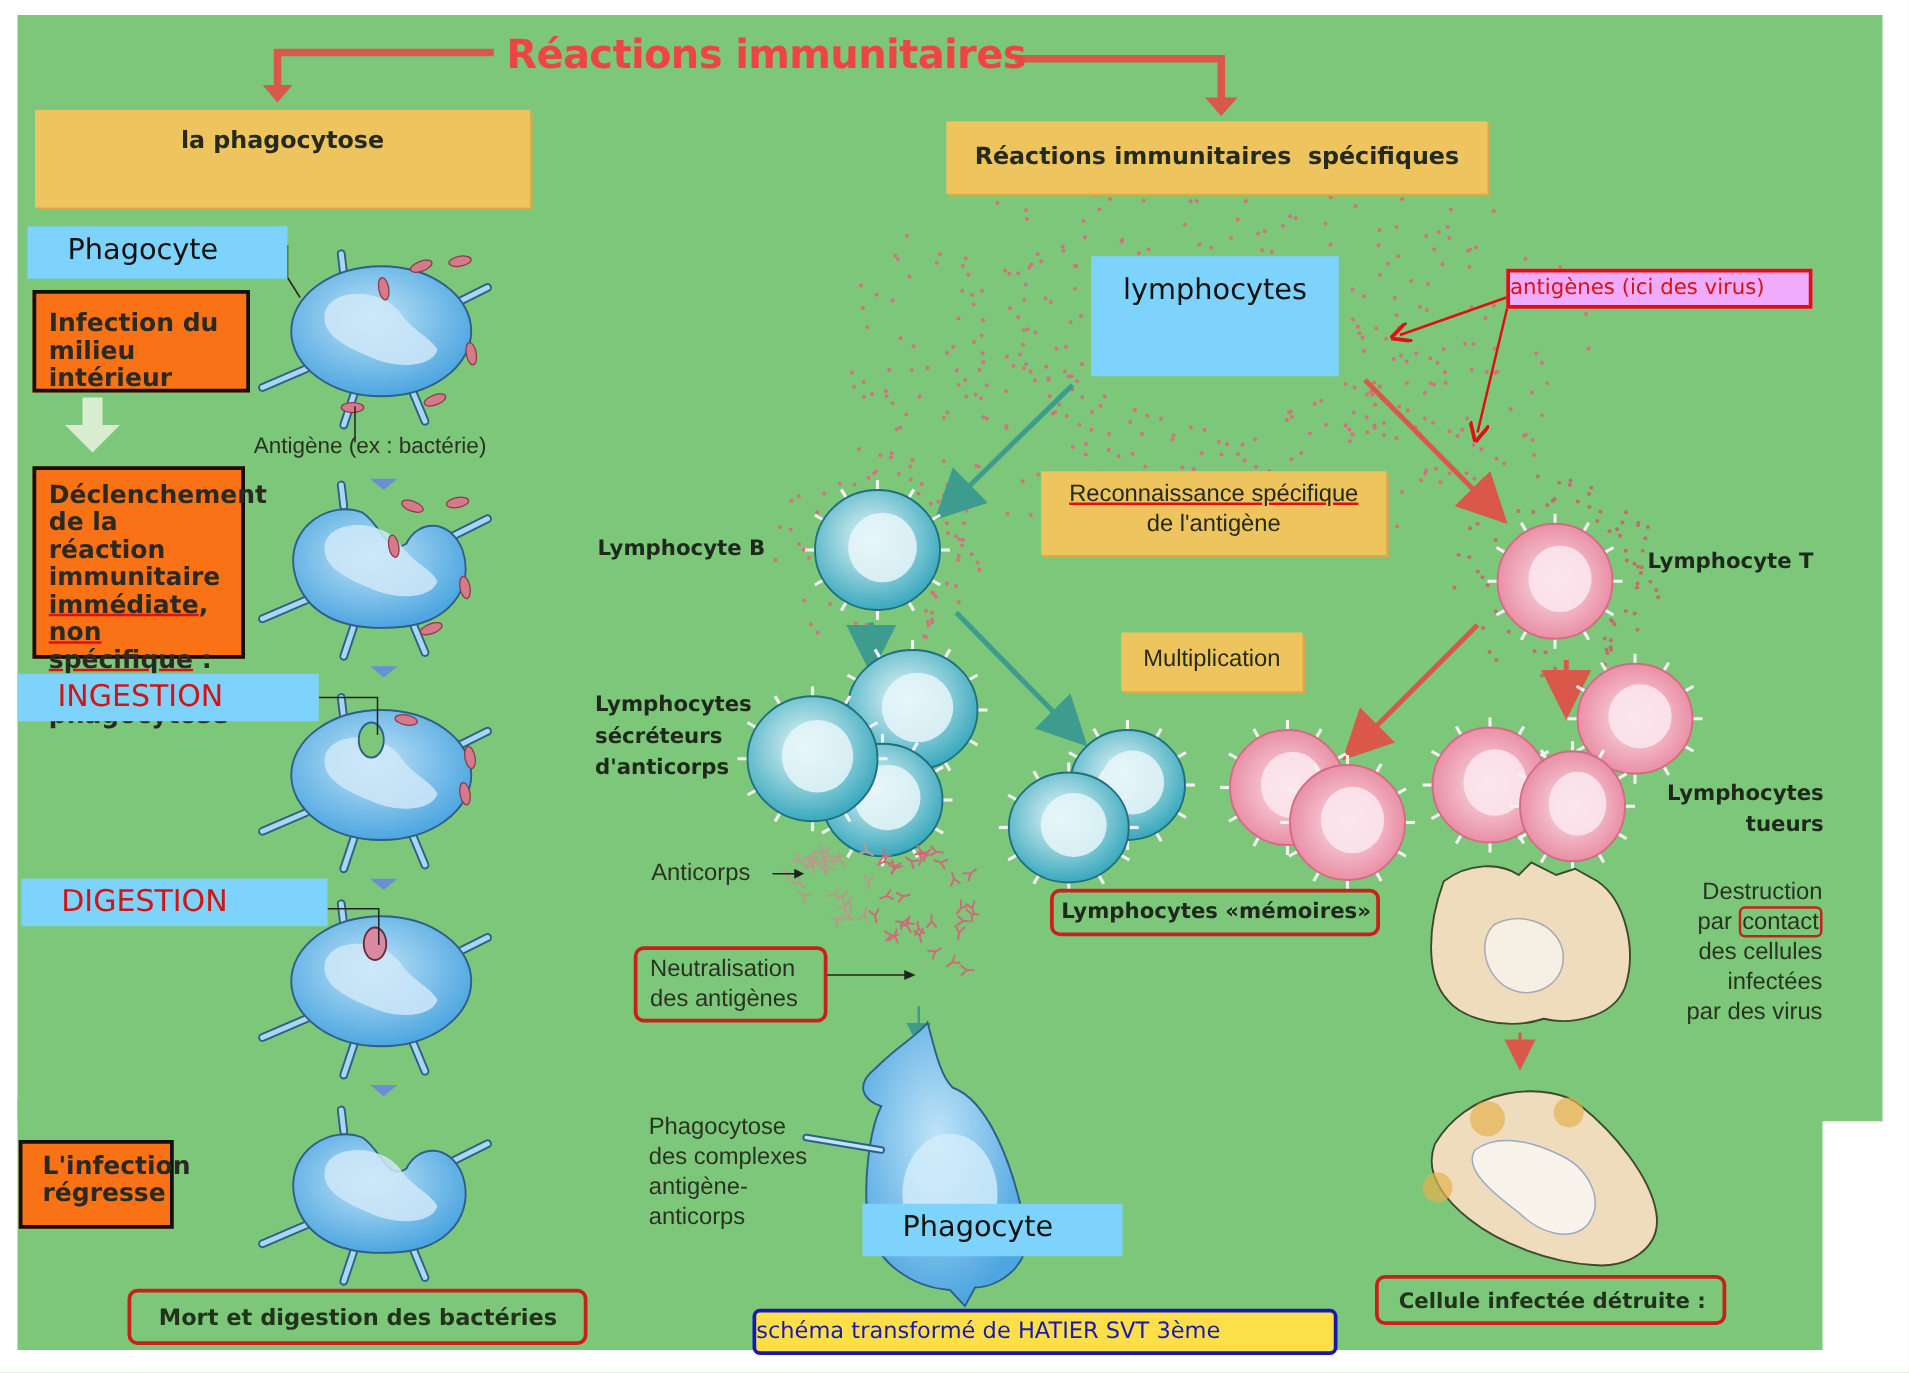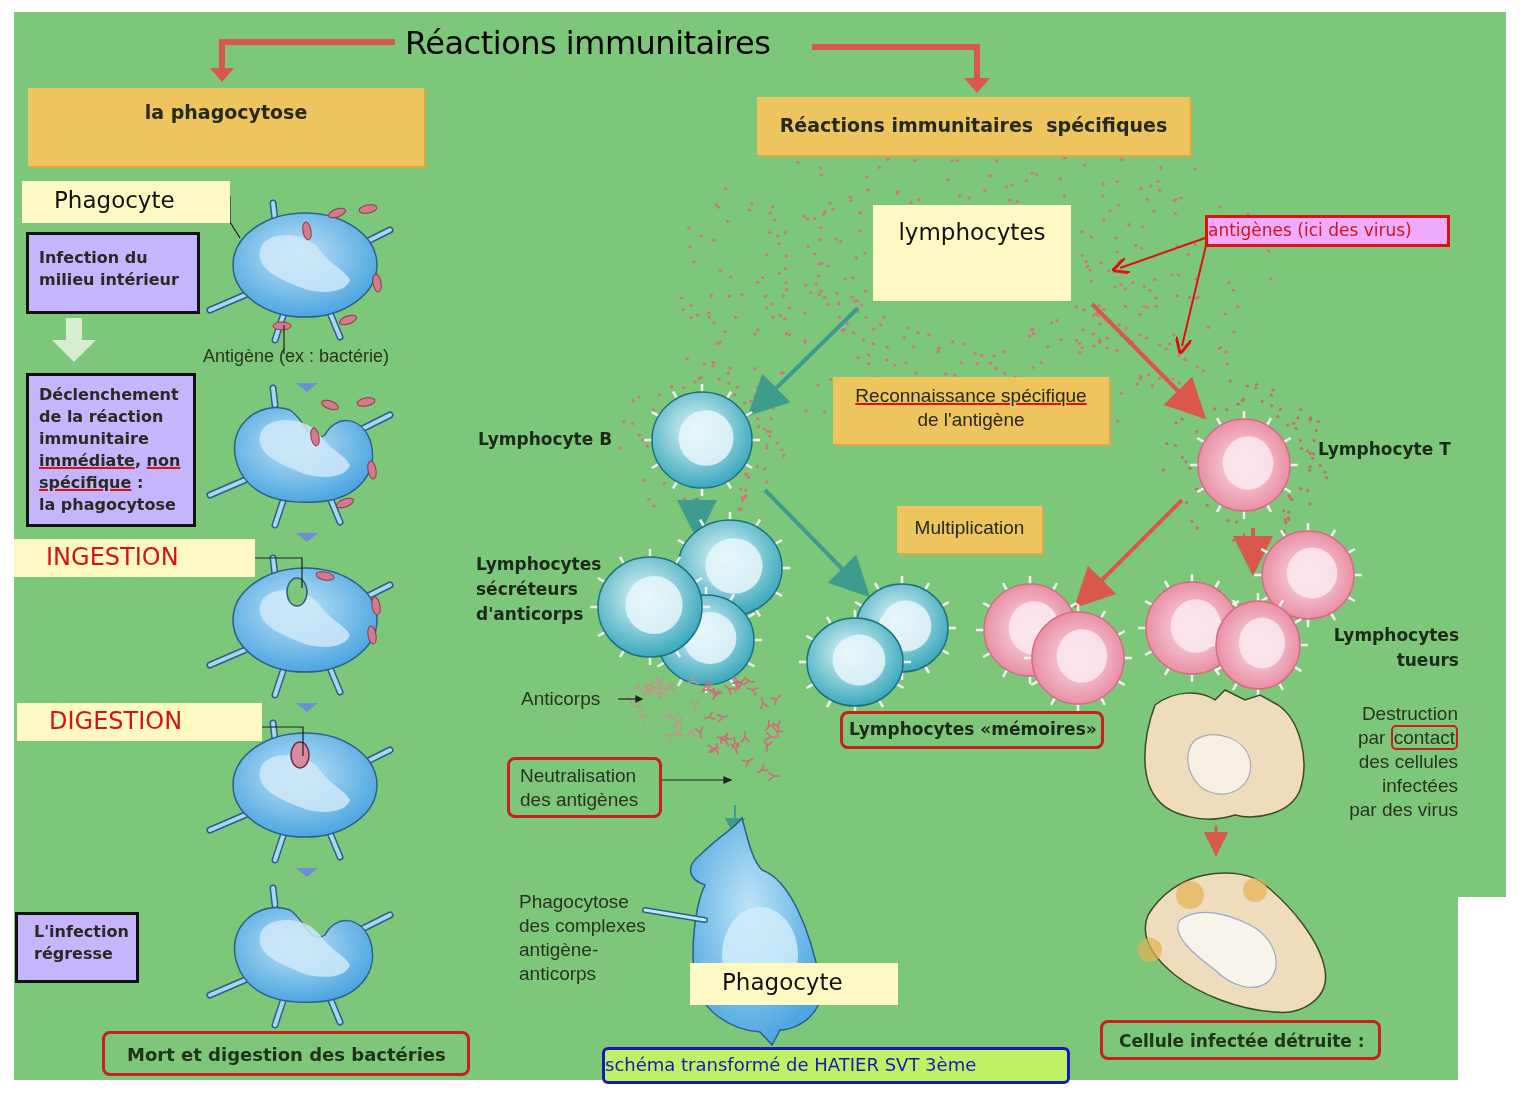--- a/index.html
+++ b/index.html
@@ -1,21 +1,21 @@
 <!DOCTYPE html>
 <html><head>
 <meta charset="utf-8">
 <style>
   html, body { margin:0; padding:0; background:#ffffff; }
   body { width:1527px; height:1098px; position:relative; overflow:hidden; font-family:"DejaVu Sans", sans-serif; }
   .bg { position:absolute; background:#7dc77a; }
   .abs { position:absolute; }
   .ybox { position:absolute; background:#eec45e; box-shadow: 2px 2px 0 #d9a94a; color:#262a1c; font-weight:bold; text-align:center; font-family:"DejaVu Sans", sans-serif; }
-  .graybox { position:absolute; background:#c4b5fd; border:3px solid #111; color:#2a2a22; font-weight:bold; font-family:"DejaVu Sans", sans-serif; font-size:16px; line-height:22px; padding:8px 10px; box-sizing:border-box; }
-  .wlabel { position:absolute; background:#fef9c3; color:#111; font-family:"DejaVu Sans", sans-serif; font-size:23px; box-sizing:border-box; }
+  .graybox { position:absolute; background:#f97316; border:3px solid #111; color:#2a2a22; font-weight:bold; font-family:"DejaVu Sans", sans-serif; font-size:20px; line-height:22px; padding:8px 10px; box-sizing:border-box; }
+  .wlabel { position:absolute; background:#7dd3fc; color:#111; font-family:"DejaVu Sans", sans-serif; font-size:23px; box-sizing:border-box; }
   .redtxt { color:#d21414; }
   .rbox { position:absolute; border:3px solid #c8201a; border-radius:8px; box-sizing:border-box; }
   .lbl { position:absolute; color:#2a3322; font-family:"Liberation Sans", sans-serif; font-size:19px; line-height:24px; }
   .lblb { position:absolute; color:#1e281b; font-weight:bold; font-family:"DejaVu Sans", sans-serif; font-size:17px; line-height:25px; }
   .ul { text-decoration: underline; text-decoration-color:#e01010; text-decoration-thickness:2px; }
   svg { position:absolute; left:0; top:0; overflow:visible; }
 </style>
 </head>
 <body>
 
@@ -1104,21 +1104,21 @@
   </g>
   <g>
     <path d="M1148,915 C1160,895 1180,880 1205,875 C1230,870 1255,875 1265,885 C1290,905 1320,940 1325,970 C1330,1000 1300,1015 1275,1012 C1240,1010 1200,995 1175,975 C1150,955 1140,935 1148,915 z" fill="#eedcbc" stroke="#3b4a2b" stroke-width="1.5"></path>
     <path d="M1180,920 C1200,905 1230,915 1250,925 C1270,935 1285,960 1270,980 C1255,995 1230,985 1215,970 C1195,955 1170,935 1180,920 z" fill="#f8f4ec" stroke="#9aa9c6" stroke-width="1.2"></path>
     <circle cx="1190" cy="895" r="14" fill="#e6b050" opacity="0.7"></circle>
     <circle cx="1255" cy="890" r="12" fill="#e6b050" opacity="0.7"></circle>
     <circle cx="1150" cy="950" r="12" fill="#e6b050" opacity="0.7"></circle>
   </g>
 </svg>
 
-<div class="abs" style="left:405px; top:24px; font-size:32px; font-weight:normal; color:#000000; letter-spacing:-0.5px;">Réactions immunitaires</div>
+<div class="abs" style="left:405px; top:24px; font-size:32px; font-weight:bold; color:#ef4444; letter-spacing:-0.5px;">Réactions immunitaires</div>
 
 <div class="ybox" style="left:28px; top:88px; width:396px; height:78px; font-size:19px; line-height:28px; padding-top:10px; box-sizing:border-box;">
   <div>la phagocytose</div>
 </div>
 
 <div class="wlabel" style="left:22px; top:181px; width:208px; height:42px; padding:6px 0 0 32px;">
   <span>Phagocyte</span>
 </div>
 
 <div class="graybox" style="left:26px; top:232px; width:174px; height:82px; padding-top:12px;">
@@ -1223,15 +1223,15 @@
   <div><span>par </span><span style="border:2px solid #c8201a; border-radius:5px; padding:0 1px;">contact</span></div>
   <div>des cellules</div>
   <div>infectées</div>
   <div>par des virus</div>
 </div>
 
 <div class="rbox" style="left:1100px; top:1020px; width:281px; height:40px;">
   <div style="position:absolute; left:16px; top:8px; font-weight:bold; font-size:17px; color:#22331c; white-space:nowrap;">Cellule infectée détruite :</div>
 </div>
 
-<div class="abs" style="left:602px; top:1047px; width:468px; height:37px; border:3px solid #1818b4; border-radius:6px; background:#bef264; box-sizing:border-box;">
+<div class="abs" style="left:602px; top:1047px; width:468px; height:37px; border:3px solid #1818b4; border-radius:6px; background:#fde047; box-sizing:border-box;">
   <span style="position:absolute; left:0; top:4px; color:#1818b4; font-size:18px; font-family:'DejaVu Sans', sans-serif; white-space:nowrap;">schéma transformé de HATIER SVT 3ème</span>
 </div>
 
 </body></html>

